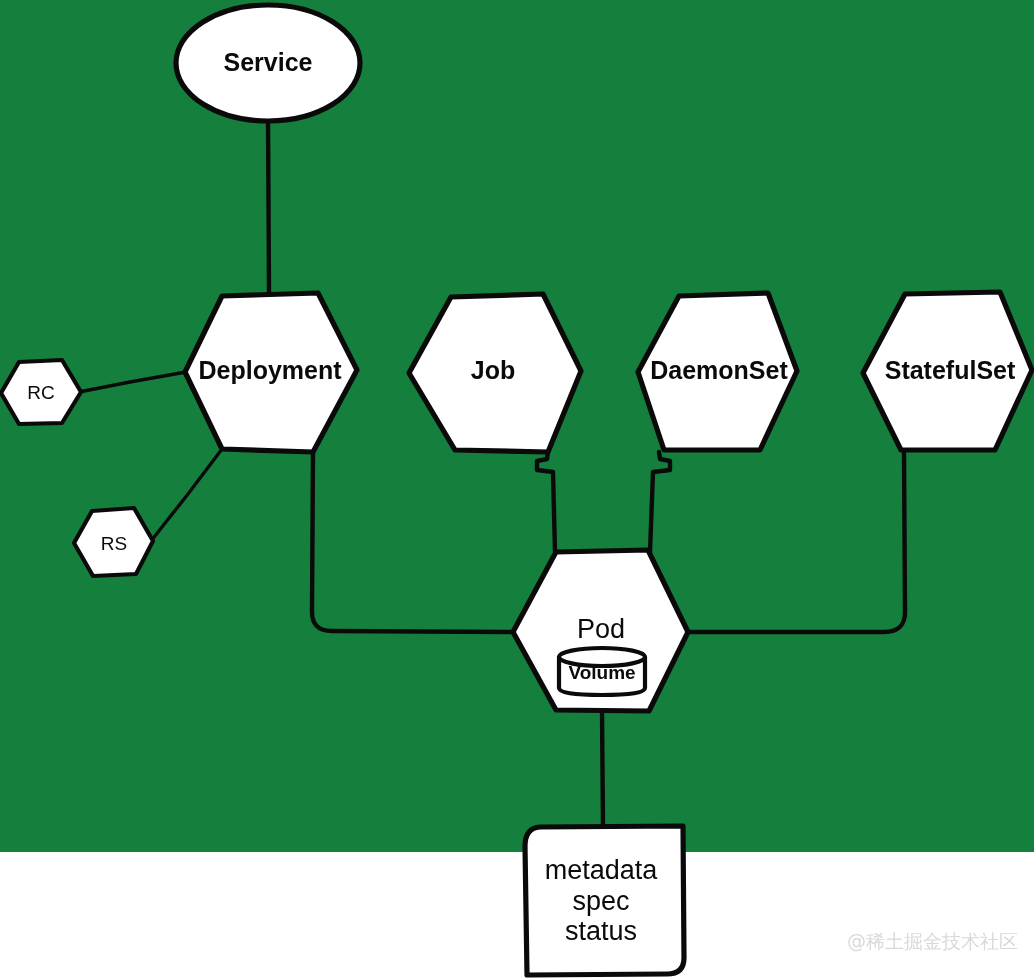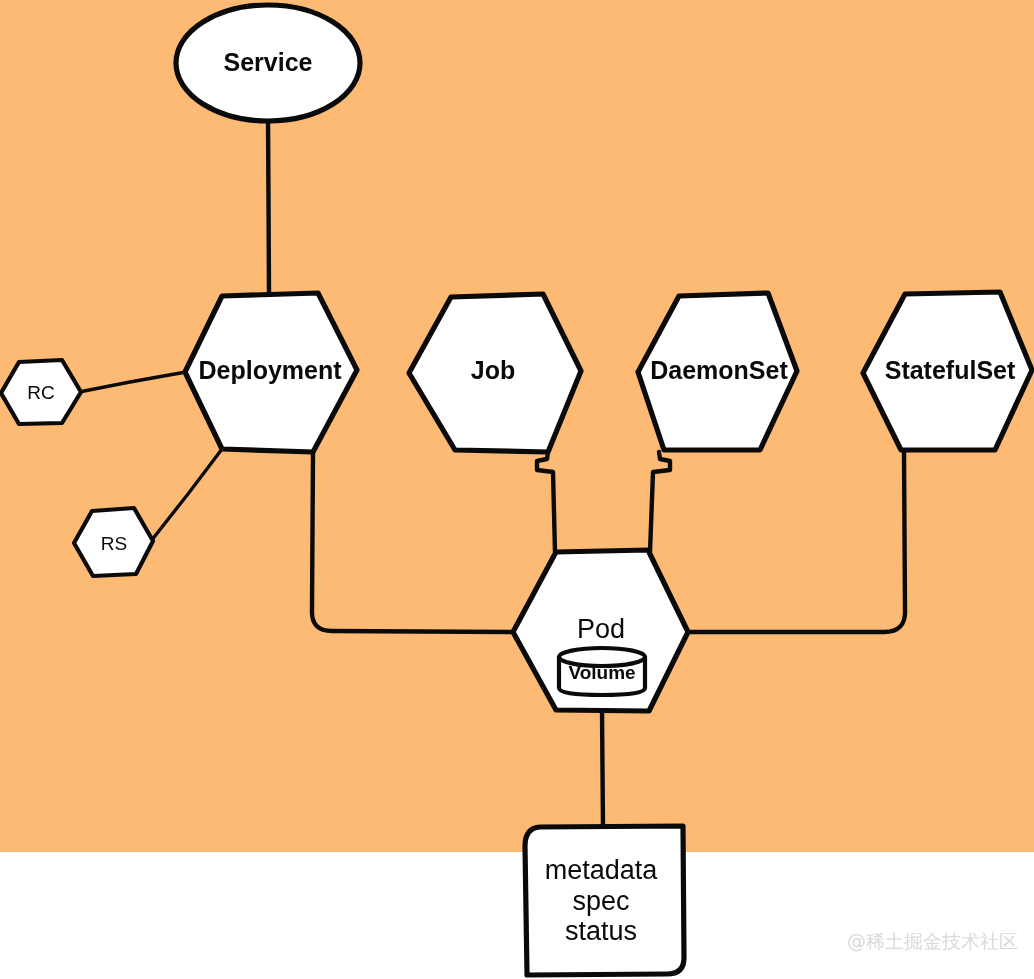--- a/index.html
+++ b/index.html
@@ -10,21 +10,21 @@
   body {
     width: 1034px;
     height: 979px;
     font-family: "Liberation Sans", sans-serif;
     overflow: hidden;
   }
   #diagram-root {
     position: relative;
     width: 1034px;
     height: 852px;
-    background: #fdba74;
+    background: #15803d;
   }
   svg#k8s-diagram {
     display: block;
     width: 1034px;
     height: 979px;
   }
   .shape-stroke {
     fill: #ffffff;
     stroke: #0a0a0a;
     stroke-width: 5.2;

